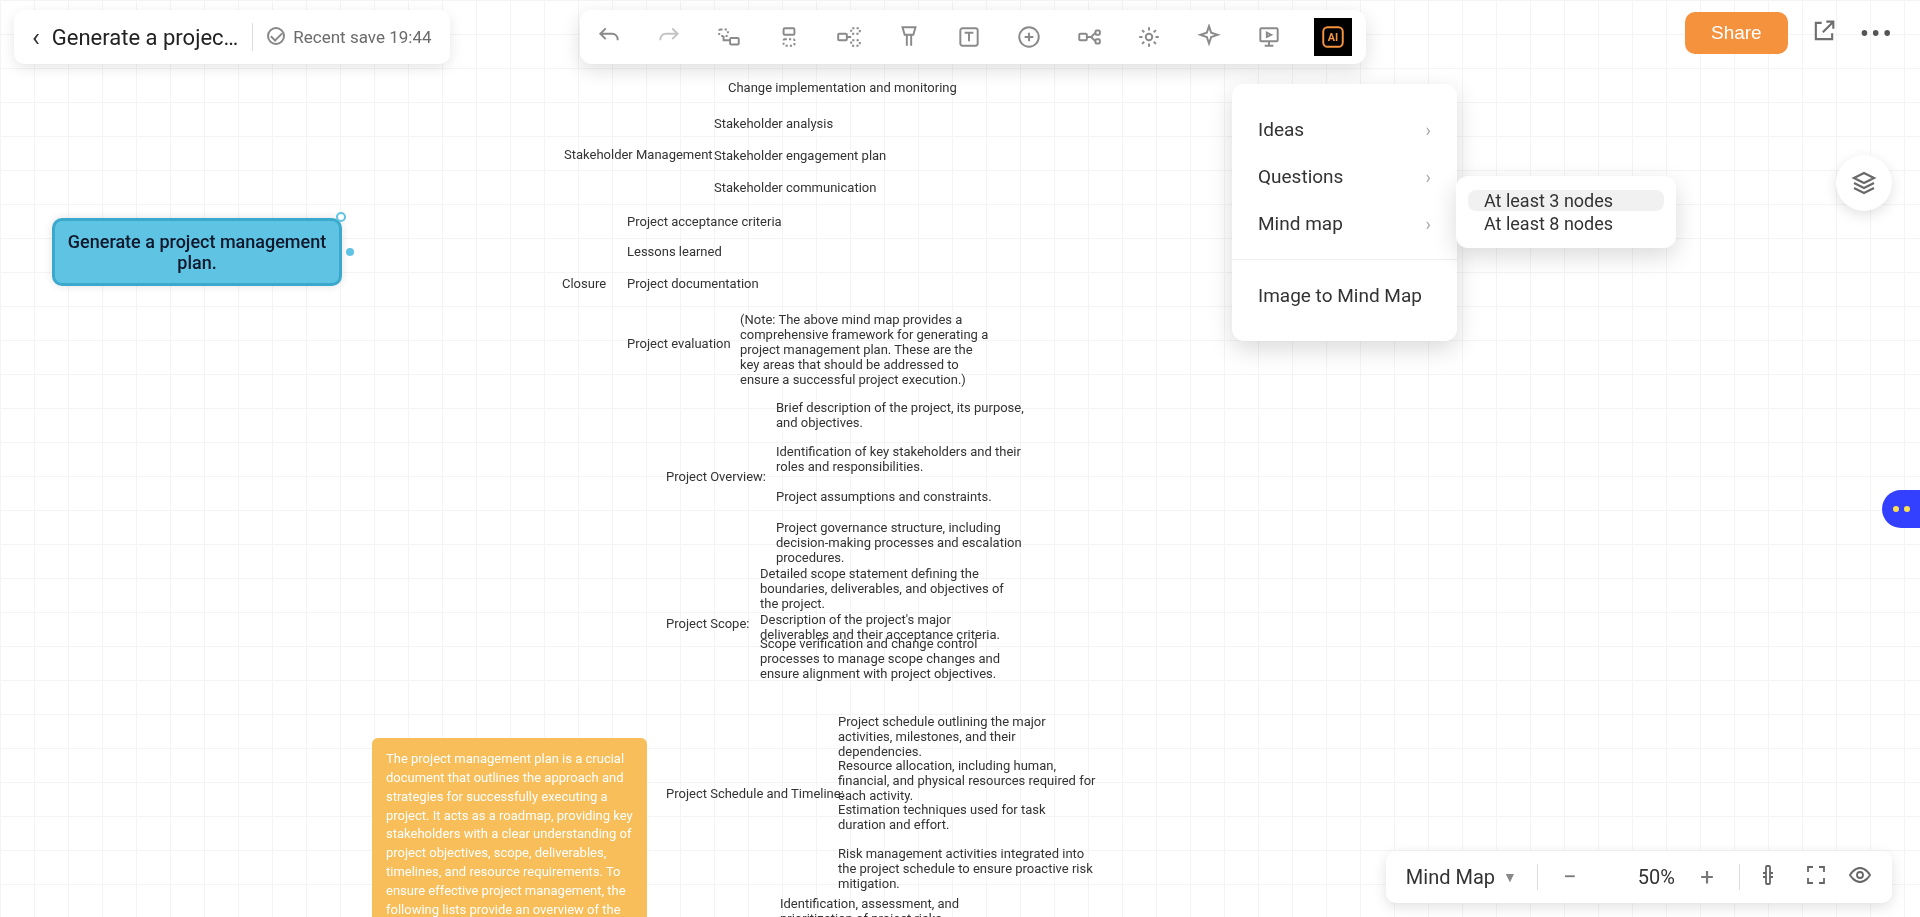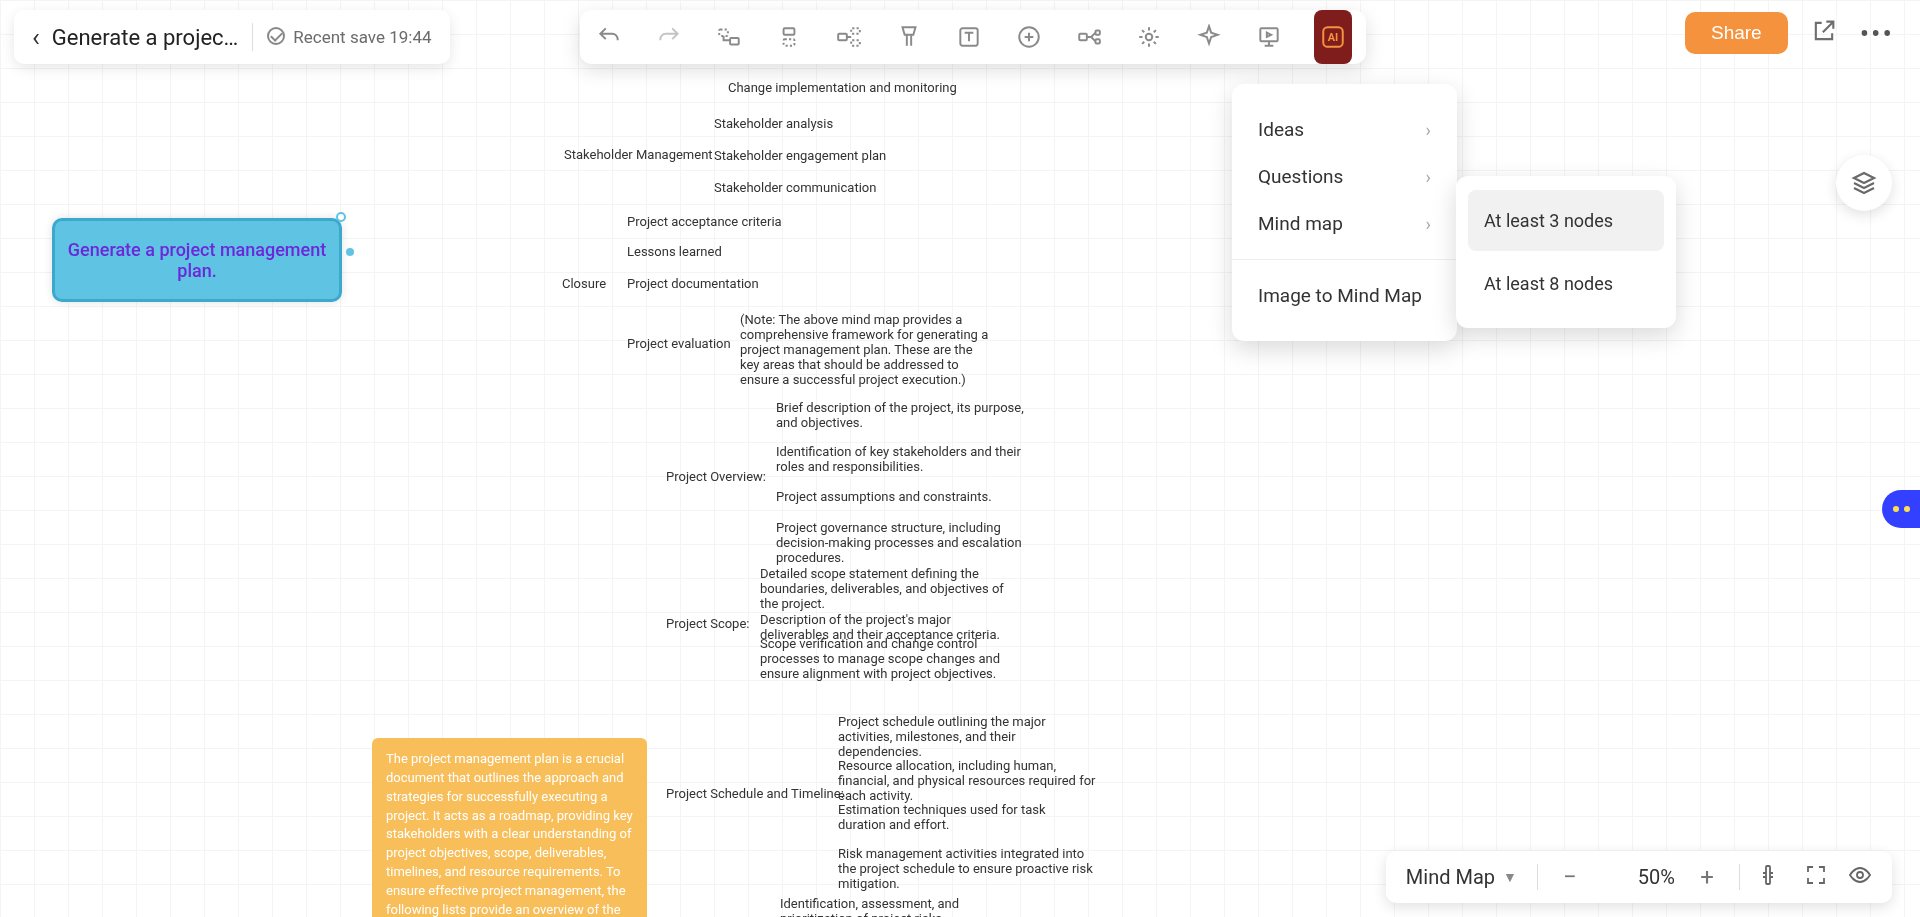--- a/index.html
+++ b/index.html
@@ -79,21 +79,21 @@
     align-items: center;
     padding: 0 14px;
     gap: 30px;
   }
   .tb-btn {
     width: 30px; height: 30px;
     display: flex; align-items: center; justify-content: center;
     color: #8a8a8a; cursor: pointer;
   }
   .tb-btn svg { width: 26px; height: 26px; stroke: currentColor; fill: none; stroke-width: 1.8; }
-  .tb-btn.active { color: #f5923e; background: #7f1d1d; border-radius: 8px; padding: 4px; width: 38px; height: 54px; }
+  .tb-btn.active { color: #f5923e; background: #000000; border-radius: 0; padding: 4px; width: 38px; height: 38px; }
   
   .top-right {
     position: absolute;
     top: 12px; right: 26px;
     display: flex; align-items: center; gap: 22px;
   }
   .share-btn {
     background: #f5923e;
     color: #fff;
     font-size: 19px;
@@ -168,43 +168,43 @@
     top: 176px; left: 1456px;
     width: 220px;
     background: #fff;
     border-radius: 12px;
     box-shadow: 0 8px 24px rgba(0,0,0,.15);
     padding: 14px 12px;
     display: flex; flex-direction: column;
     gap: 2px;
   }
   .sub-item {
-    padding: 20px 16px;
+    padding: 0 16px;
     font-size: 18px;
     color: #333;
     border-radius: 8px;
     cursor: pointer;
   }
   .sub-item.selected { background: #f1f1f1; }
   
   .node {
     position: absolute;
     font-size: 13px;
     color: #333;
     white-space: normal;
   }
   .root-node {
     position: absolute;
     left: 52px; top: 218px;
-    width: 290px; height: 84px;
+    width: 290px; height: 68px;
     background: #5fc3e4;
     border: 3px solid #3aa9cc;
     border-radius: 10px;
     display: flex; align-items: center; justify-content: center;
-    color: #6d28d9; font-size: 18px; font-weight: 500;
+    color: #0f172a; font-size: 18px; font-weight: 500;
     text-align: center;
     box-shadow: 0 0 8px rgba(0,0,0,.12);
   }
   .root-handle {
     position: absolute;
     left: 336px; top: 212px;
     width: 10px; height: 10px;
     background: #fff; border: 2px solid #5fc3e4; border-radius: 50%;
   }
   .root-dot-right {

